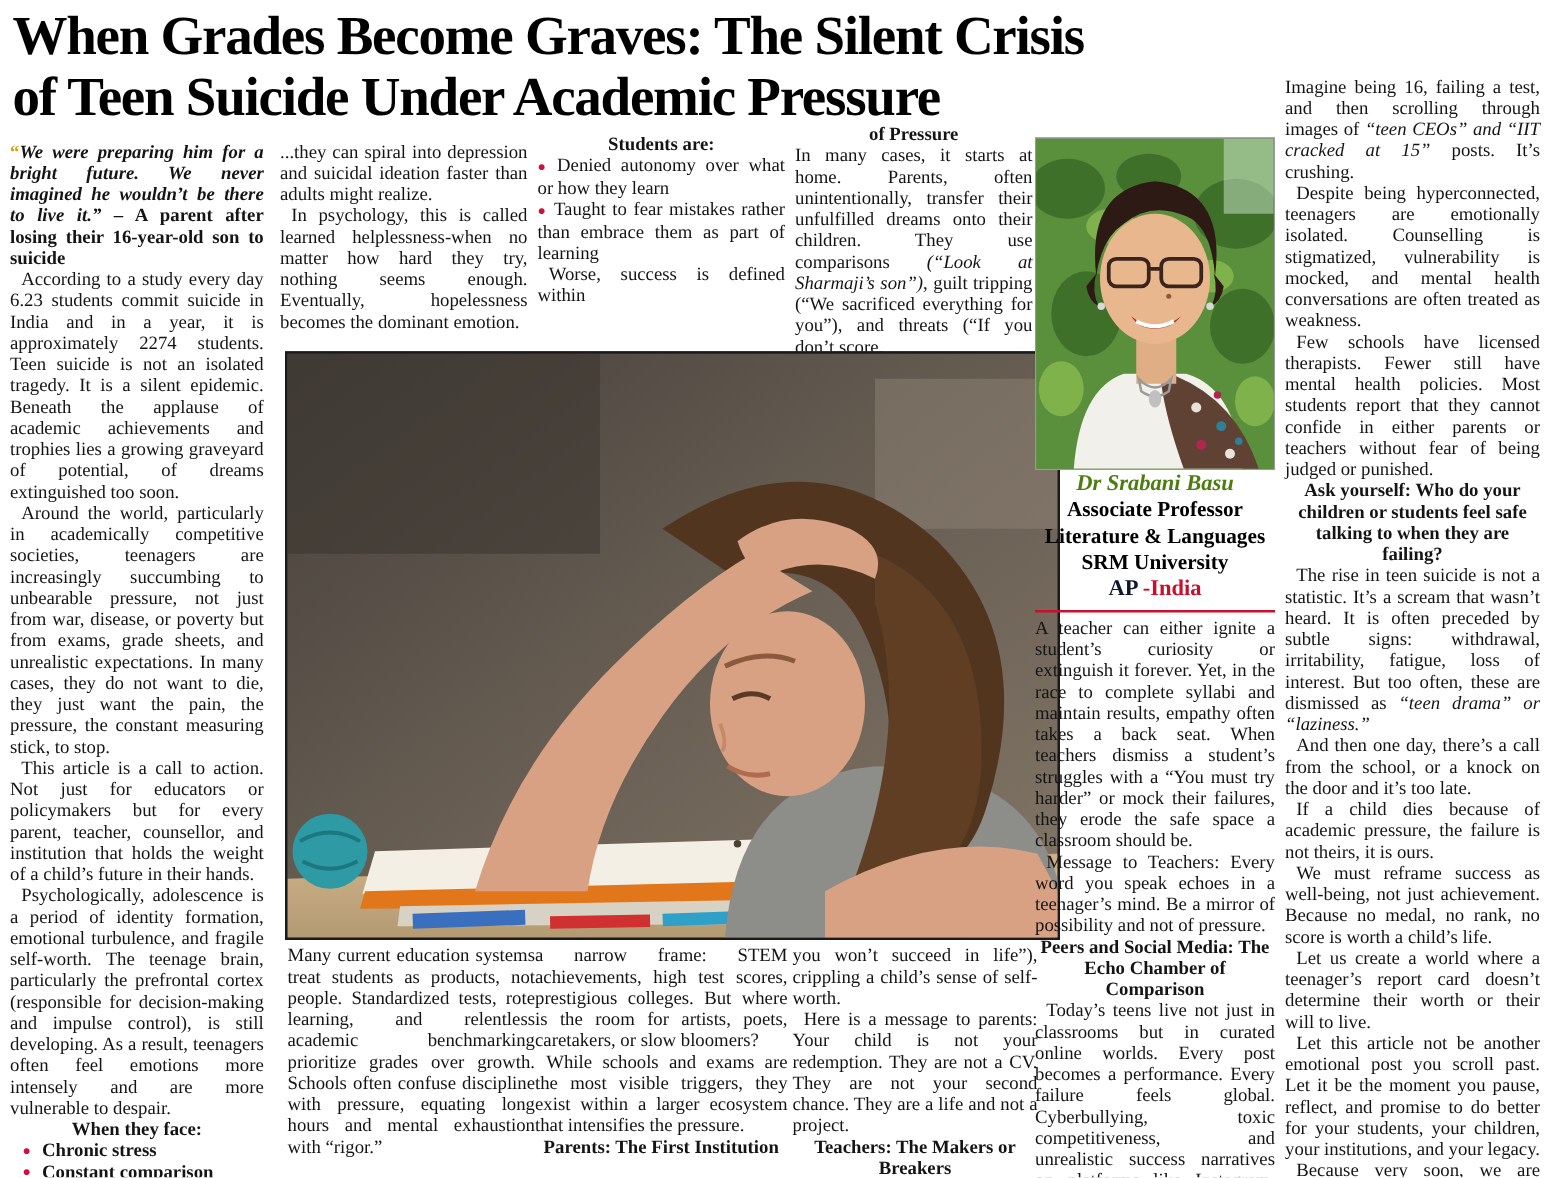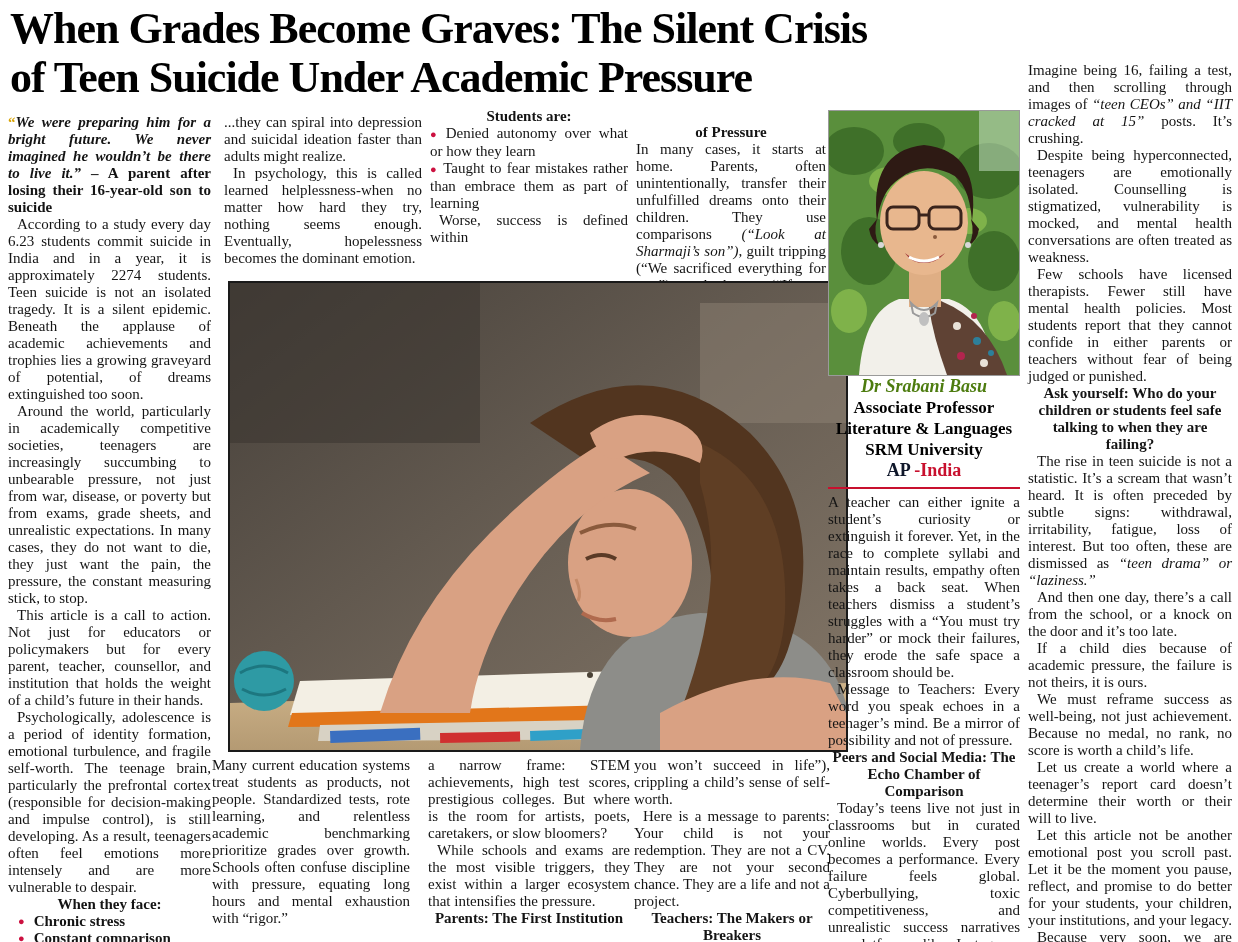--- a/index.html
+++ b/index.html
@@ -70,21 +70,21 @@
     <p>In psychology, this is called learned helplessness-when no matter how hard they try, nothing seems enough. Eventually, hopelessness becomes the dominant emotion.</p>
   </div>
 
   <div class="col" style="left:430px;top:108px;width:198px;">
     <div class="hc">Students are:</div>
     <p class="ni"><span class="dot-inline">●</span><span>Denied autonomy over what or how they learn</span></p>
     <p class="ni"><span class="dot-inline">●</span><span>Taught to fear mistakes rather than embrace them as part of learning</span></p>
     <p>Worse, success is defined within</p>
   </div>
 
-  <div class="col" style="left:636px;top:124px;width:190px;">
+  <div class="col" style="left:636px;top:100px;width:190px;">
     <div class="hc">of Pressure</div>
     <p class="ni">
       <span>In many cases, it starts at home. Parents, often unintentionally, transfer their unfulfilled dreams onto their children. They use comparisons </span><span class="it">(“Look at Sharmaji’s son”)</span><span>, guilt tripping (“We sacrificed everything for you”), and threats (“If you don’t score,</span>
     </p>
   </div>
 
   <div class="photo-main">
     <svg width="616" height="467" viewBox="0 0 616 467">
       <defs>
         <linearGradient id="bg" x1="0" y1="0" x2="1" y2="1">
@@ -136,21 +136,21 @@
       <path d="M346 296 q6 14 2 22" stroke="#c58a68" stroke-width="3" fill="none"></path>
 
       <path d="M150 430 Q180 330 260 250 Q320 190 372 160 L420 190 Q350 220 300 290 Q250 360 240 430 Z" fill="#d9a183"></path>
 
       <path d="M360 150 Q400 120 450 140 Q480 155 470 180 Q430 160 390 175 Q370 180 360 150 Z" fill="#d9a183"></path>
 
       <path d="M430 430 Q520 380 600 400 L616 430 L616 467 L430 467 Z" fill="#d9a183"></path>
     </svg>
   </div>
 
-  <div class="col" style="left:212px;top:757px;width:198px;">
+  <div class="col" style="left:230px;top:757px;width:198px;">
     <p class="ni">Many current education systems treat students as products, not people. Standardized tests, rote learning, and relentless academic benchmarking prioritize grades over growth. Schools often confuse discipline with pressure, equating long hours and mental exhaustion with “rigor.”</p>
   </div>
 
   <div class="col" style="left:428px;top:757px;width:202px;">
     <p class="ni">a narrow frame: STEM achievements, high test scores, prestigious colleges. But where is the room for artists, poets, caretakers, or slow bloomers?</p>
     <p>While schools and exams are the most visible triggers, they exist within a larger ecosystem that intensifies the pressure.</p>
     <div class="hc">Parents: The First Institution</div>
   </div>
 
   <div class="col" style="left:634px;top:757px;width:196px;">

